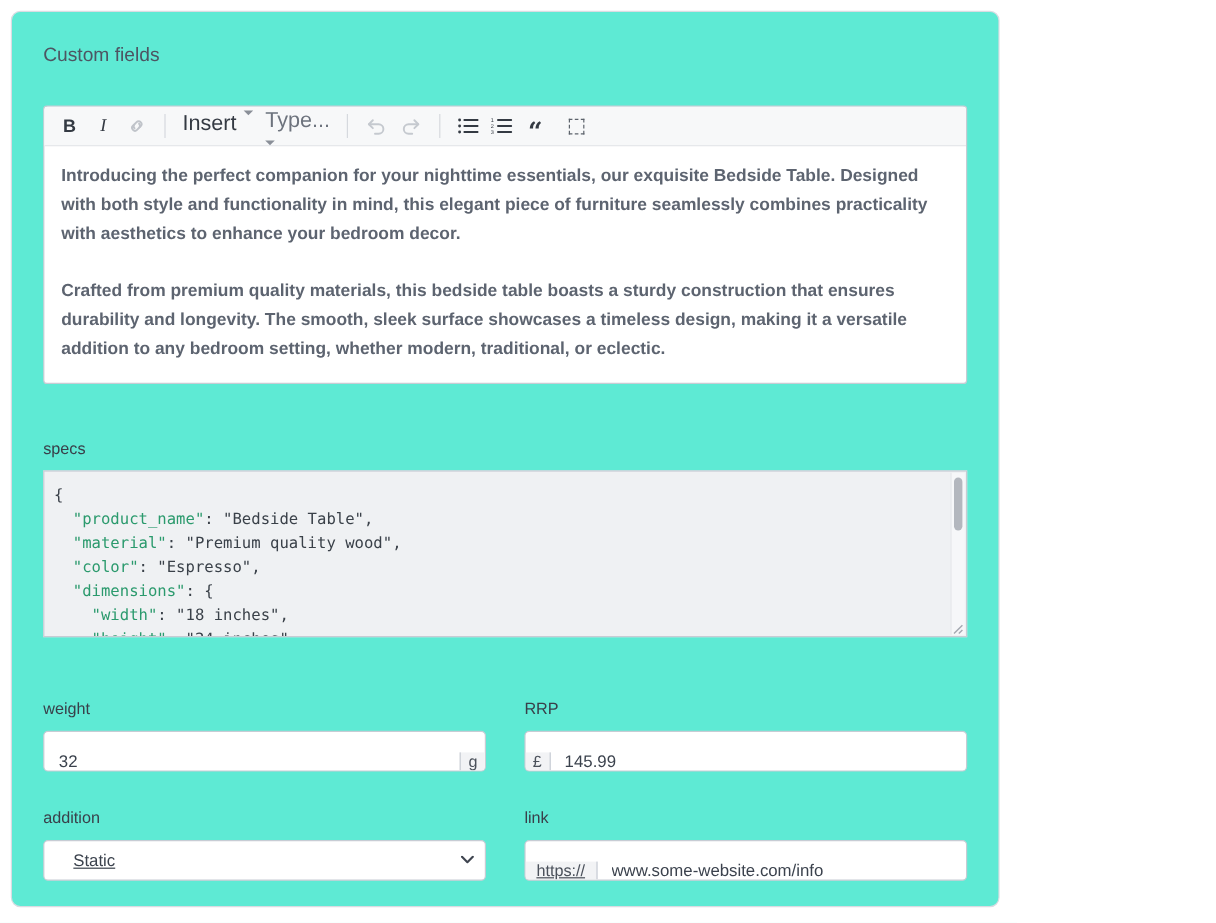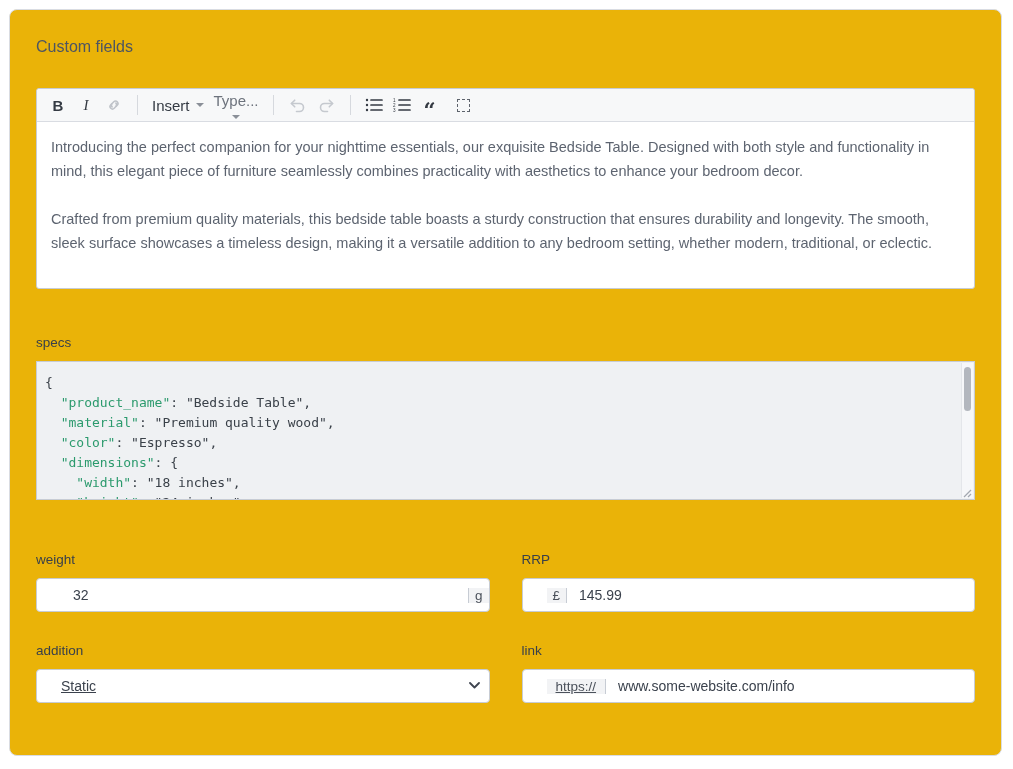--- a/index.html
+++ b/index.html
@@ -1,61 +1,61 @@
 <!DOCTYPE html>
 <html style="--card-border: #d9dce2; --input-border: #c7ccd4; --toolbar-bg: #f7f8f9; --code-bg: #eff1f3; --addon-bg: #f2f3f5; --json-key: #2b9a6d; --json-value: #3a4149;"><head>
 <meta charset="utf-8">
 <style>
   * { margin:0; padding:0; box-sizing:border-box; }
   html,body { width:1013px; height:769px; background:#fff; font-family:"Liberation Sans", sans-serif; }
   .card {
-    position:absolute; left:9px; top:9px; width:993px; height:747px;
-    background:#eab308; border:1px solid var(--card-border); border-radius:8px;
+    position:absolute; left:9px; top:9px; width:824px; height:747px;
+    background:#5eead4; border:1px solid var(--card-border); border-radius:8px;
     padding:28px 26px 24px 26px; overflow:hidden;
   }
   .card-title { font-size:16px; font-weight:500; color:#4d5562; margin-bottom:32px; }
   .field-label { font-size:13.5px; color:#39404a; margin-bottom:11px; }
 
   
   .rte { border:1px solid var(--input-border); border-radius:3px; background:#fff; margin-bottom:46px; }
   .rte-toolbar {
     height:33px; background:var(--toolbar-bg); border-bottom:1px solid var(--card-border);
     border-radius:3px 3px 0 0; display:flex; align-items:center; padding:0 8px; gap:2px;
   }
   .tb-btn {
     min-width:26px; height:26px; display:flex; align-items:center; justify-content:center;
     border:none; background:transparent; border-radius:3px; cursor:pointer;
     font-family:"Liberation Sans", sans-serif; color:#343a43; padding:0 4px;
   }
   .tb-bold { font-weight:bold; font-size:15px; }
   .tb-italic { font-style:italic; font-family:"Liberation Serif", serif; font-size:15px; }
   .tb-divider { width:1px; height:20px; background:#d6d9de; margin:0 8px; }
-  .tb-menu { display:flex; align-items:center; gap:6px; font-size:15px; }
+  .tb-menu { display:flex; align-items:flex-start; gap:6px; font-size:18px; }
   .tb-menu .caret { width:0; height:0; border-left:4px solid transparent; border-right:4px solid transparent; border-top:4.5px solid #8a8f98; }
   .tb-type { color:#6d737d;flex-direction:column; }
   .tb-disabled { color:#c5c9cf; cursor:default; }
   .tb-quote { font-family:"DejaVu Serif", serif; font-weight:bold; font-size:21px; line-height:10px; padding-top:10px; }
   .dashed-box { width:13px; height:13px; border:1.5px dashed #5d636c; }
-  .rte-content { padding:13px 14px 16px 14px; min-height:166px; border-radius:0 0 3px 3px; }
+  .rte-content { padding:13px 14px 16px 14px; min-height:166px; border-radius:0 0 3px 3px;font-weight:bold; }
   .rte-content p { font-size:14.5px; line-height:24px; color:#5d6470; margin-bottom:24px; }
   .rte-content p:last-child { margin-bottom:0; }
 
   
   .code-wrap { position:relative; height:139px; background:var(--code-bg); border:1px solid var(--input-border); margin-bottom:52px; overflow:hidden; }
   .code-inner { padding:11px 20px 0 8px; overflow:hidden; height:100%; }
   .code-line { font-family:"DejaVu Sans Mono", monospace; font-size:13px; line-height:20px; white-space:pre; }
   .tok-k { color:var(--json-key); }
   .tok-p, .tok-s { color:var(--json-value); }
   .code-scrollbar { position:absolute; top:1px; right:1px; bottom:1px; width:12px; background:#f6f7f9; border-left:1px solid #e4e6ea; }
   .code-thumb { position:absolute; top:4px; right:2px; width:7px; height:44px; background:#b3b7be; border-radius:4px; }
   .resize-handle { position:absolute; right:2px; bottom:1px; width:11px; height:11px; }
 
   
   .grid { display:grid; grid-template-columns:1fr 1fr; column-gap:32px; row-gap:31px; }
-  .input-group { display:flex; align-items:center; height:34px; border:1px solid var(--input-border); border-radius:4px; background:#fff; overflow:hidden;padding-left:24px; }
+  .input-group { display:flex; align-items:flex-end; height:34px; border:1px solid var(--input-border); border-radius:4px; background:#fff; overflow:hidden; }
   .input-group input {
     flex:1; border:none; outline:none; font-family:"Liberation Sans", sans-serif;
     font-size:14px; color:#3b424d; padding:0 12px; min-width:0; background:transparent;
   }
   .addon {
     display:flex; align-items:center; justify-content:center; background:var(--addon-bg);
     color:#4b515b; font-size:13.5px; padding:0 6px;
   }
   .addon-right { border-left:1px solid var(--input-border); min-width:19px; }
   .addon-left { border-right:1px solid var(--input-border); }

